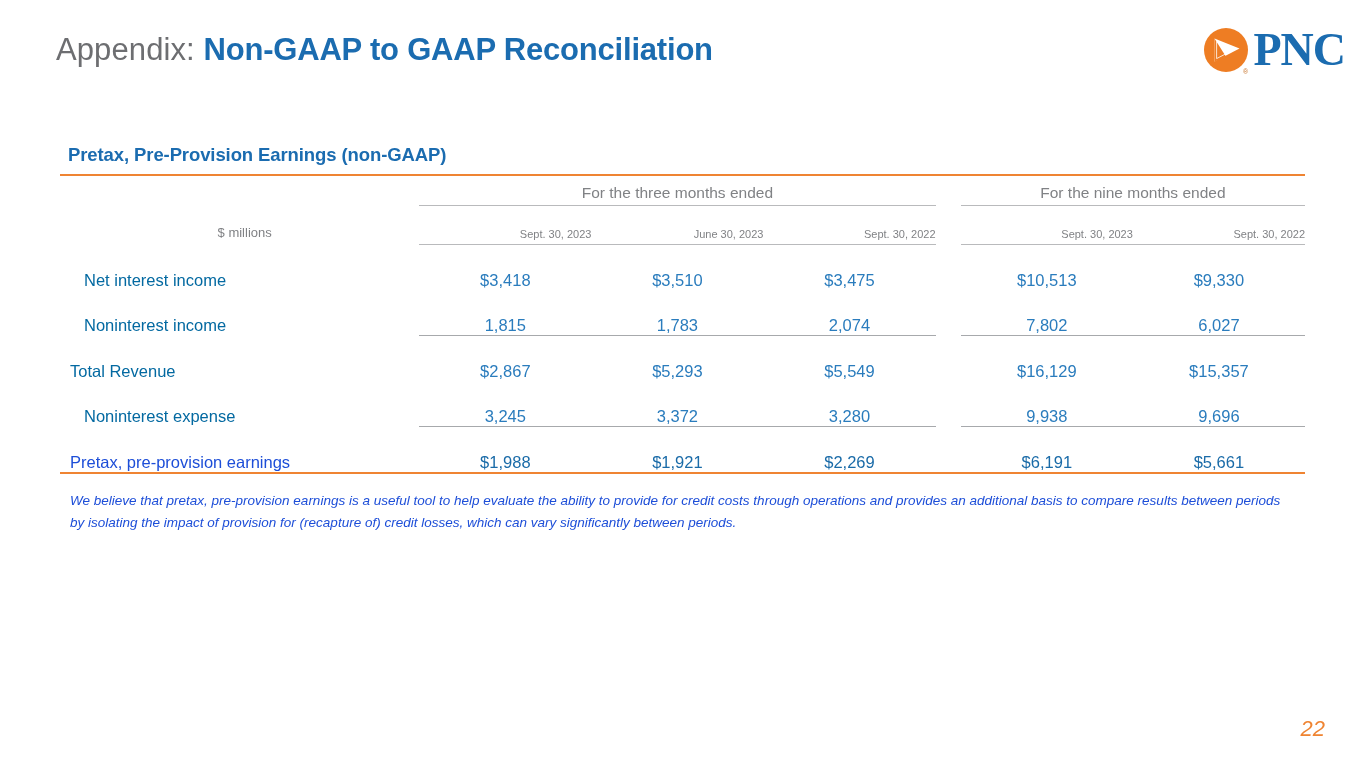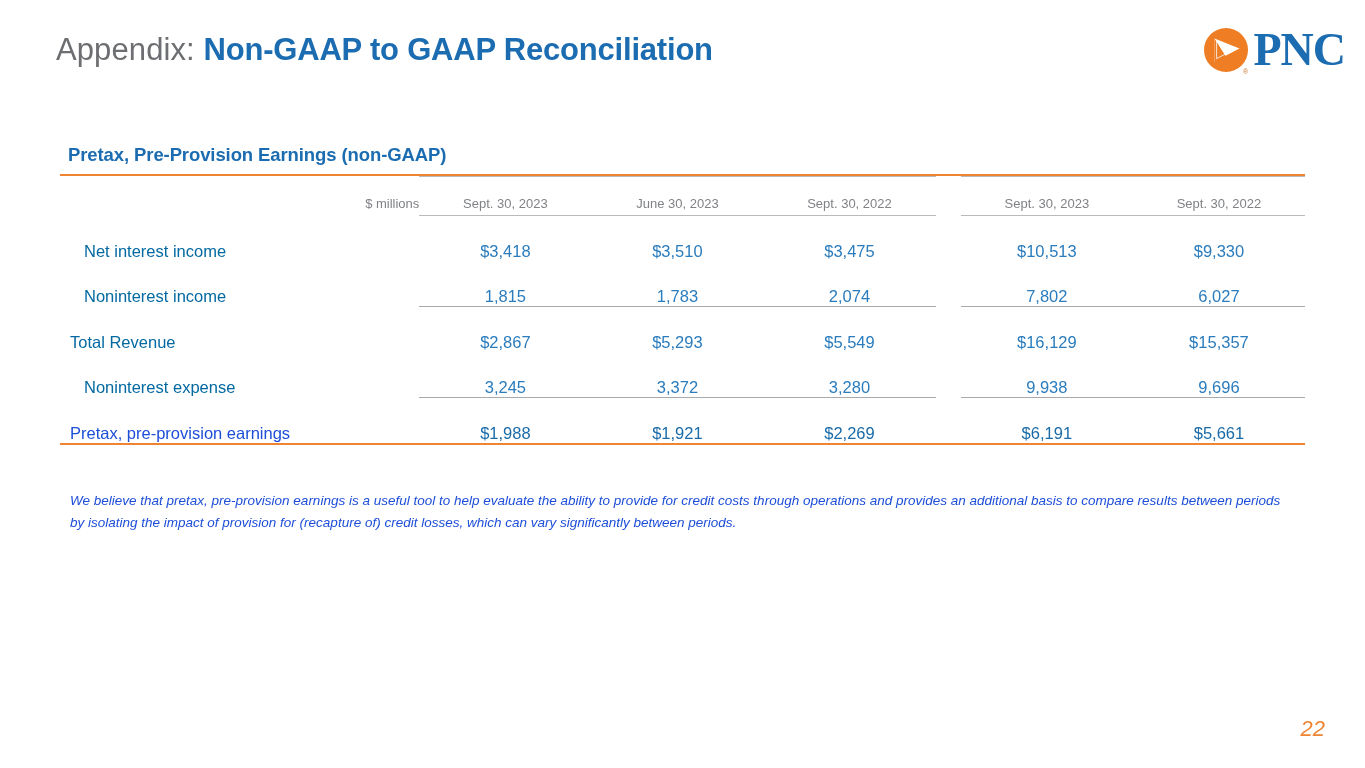--- a/index.html
+++ b/index.html
@@ -107,30 +107,30 @@
     color: #808285;
     padding-bottom: 3px !important;
     height: 26px;
   }
   .grp-underline td { height: 1px; padding: 0 !important; }
   .ul-line { height: 1px; background: #b9babc; }
   .ul-none { height: 1px; background: transparent; }
 
   
   .date-head {
-    text-align: center;
-    font-size: 13px;
+    text-align: right;
+    font-size: 11px;
     color: #808285;
     height: 34px;
     padding-bottom: 4px !important;
   }
   .unit-label {
     font-size: 13px;
     color: #808285;
-    text-align: right;
+    text-align: center;
     padding-left: 10px !important;
     padding-bottom: 4px !important;
   }
   .date-underline td { height: 1px; padding: 0 !important; }
 
   
   .data-row td {
     height: 45px;
     font-size: 16.5px;
     color: #2a7cbd;
@@ -212,20 +212,26 @@
       <col class="c-label">
       <col class="c-num">
         <col class="c-num">
         <col class="c-num">
       <col class="c-gap">
       <col class="c-num">
         <col class="c-num">
     </colgroup>
     <tbody>
 
+      <tr>
+        <td></td>
+        <td class="grp-head" colspan="3">For the three months ended</td>
+        <td></td>
+        <td class="grp-head" colspan="2">For the nine months ended</td>
+      </tr>
       <tr class="grp-underline">
         <td>
             <div class="ul-none"></div>
           </td>
         <td colspan="3">
             <div class="ul-line"></div>
           </td>
         <td>
             <div class="ul-none"></div>
           </td>

